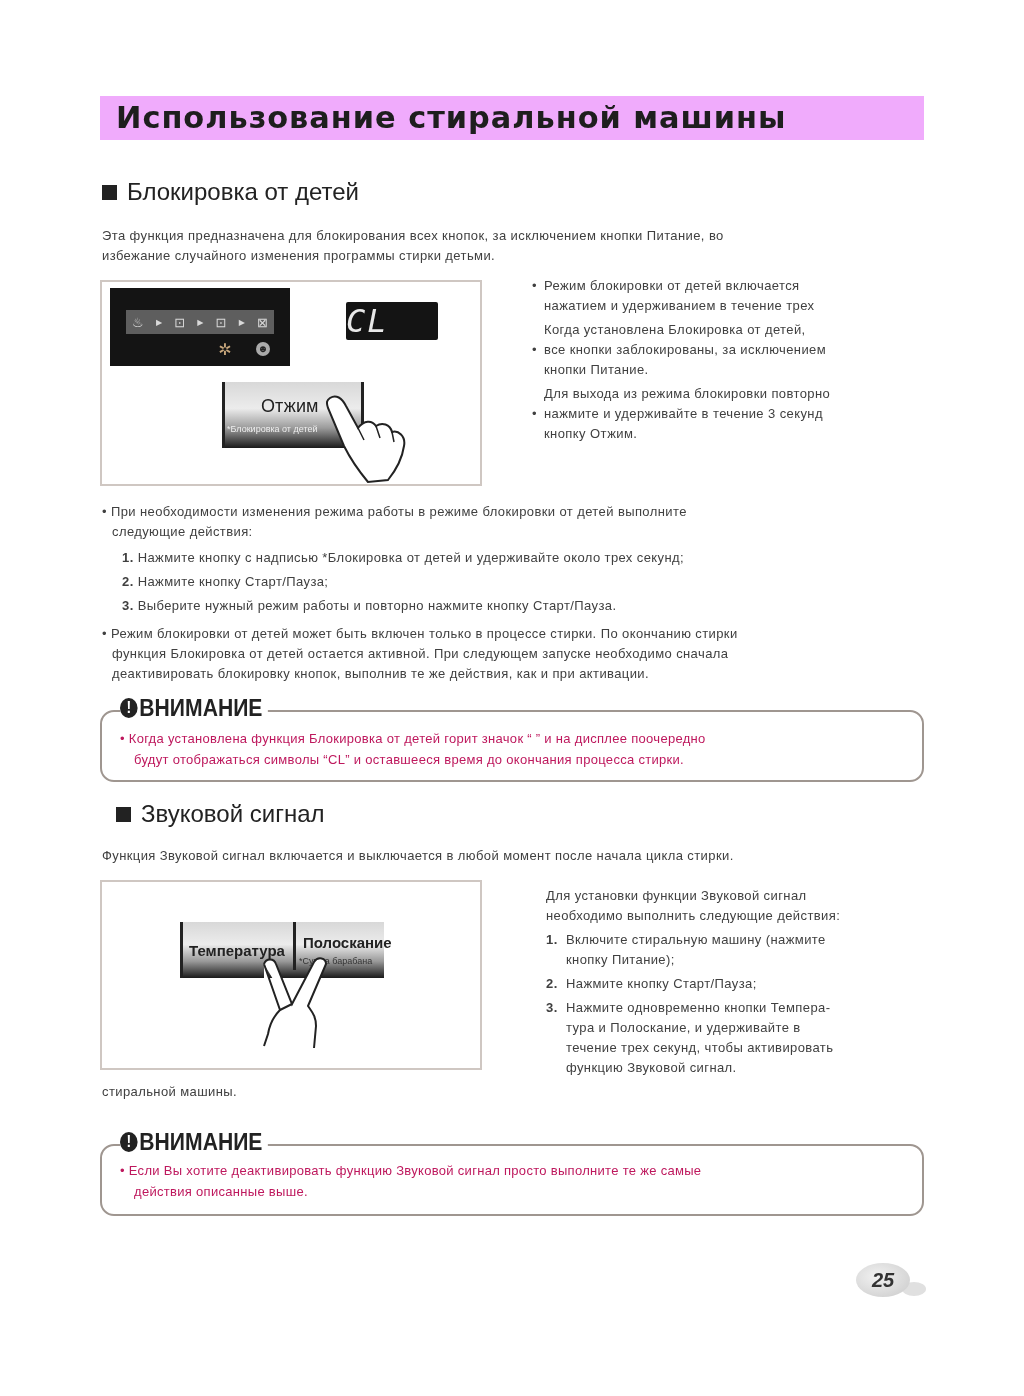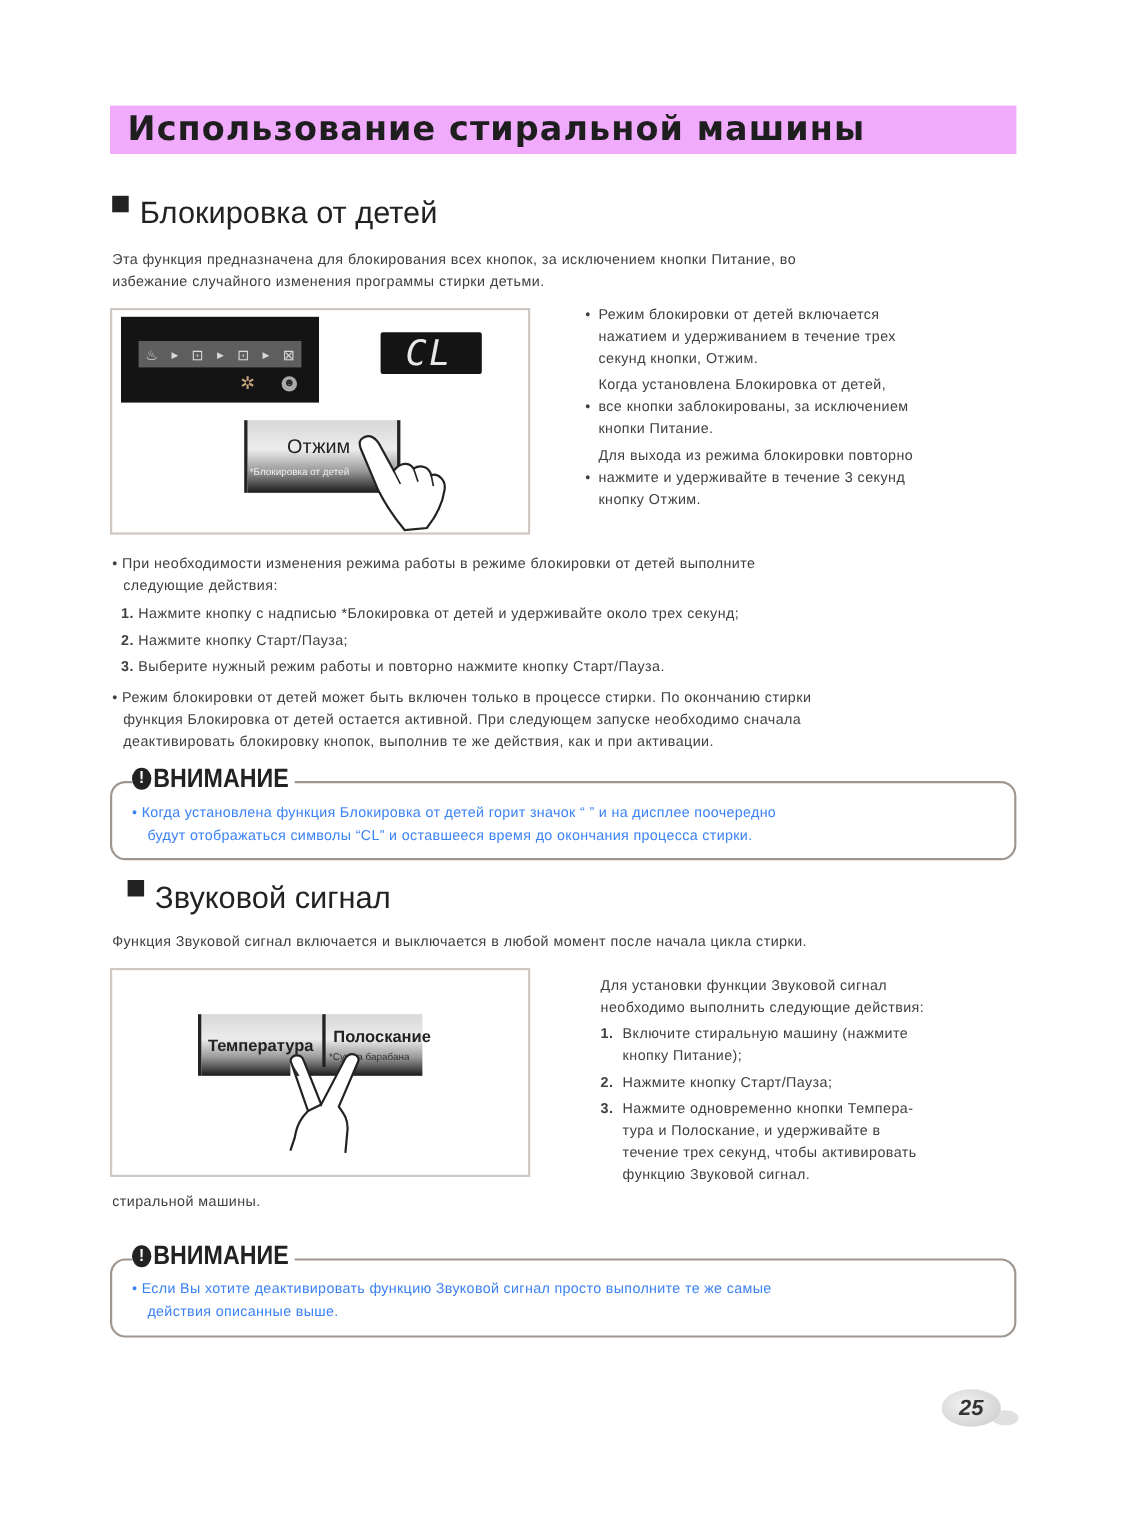--- a/index.html
+++ b/index.html
@@ -2,43 +2,43 @@
 <html><head>
 <meta charset="utf-8">
 <style>
   * { box-sizing: border-box; margin: 0; padding: 0; }
   html, body { width: 1024px; height: 1396px; background: #ffffff; }
   body { position: relative; font-family: "Liberation Sans", sans-serif; color: #3a3a3a; overflow: hidden; }
 
   .title-bar { position: absolute; left: 100px; top: 96px; width: 824px; height: 44px; background: #f0abfc; }
   .title-bar h1 { position: absolute; left: 16px; top: 3px; font-size: 31px; font-weight: bold; color: #1e1e1e; letter-spacing: 1px; font-family: "DejaVu Sans", sans-serif; transform: scaleX(0.98); transform-origin: left; }
 
-  .section-head { position: absolute; left: 102px; font-size: 28px; color: #222; display: flex; gap: 10px; }
+  .section-head { position: absolute; left: 102px; font-size: 24px; color: #222; display: flex; align-items: center; gap: 10px; }
   .section-head .sq { width: 15px; height: 15px; background: #222; display: inline-block; }
 
   .para { position: absolute; font-size: 13px; line-height: 20px; color: #404040; text-align: justify; letter-spacing: 0.4px; }
   .para .line { display: block; }
 
   .figure { position: absolute; border: 2px solid #cfc7c2; background: #fff; }
 
   
   .lcd-panel { position: absolute; left: 8px; top: 6px; width: 180px; height: 78px; background: #141414; }
   .lcd-strip { position: absolute; left: 16px; top: 22px; width: 148px; height: 24px; background: #5e5e5e; display: flex; align-items: center; justify-content: space-around; color: #d9d9d9; font-size: 13px; }
   .lock-icon { position: absolute; left: 104px; top: 50px; width: 22px; height: 24px; color: #c8a77c; font-size: 16px; text-align: center; line-height: 24px; }
   .tub-icon { position: absolute; left: 146px; top: 54px; width: 14px; height: 14px; border-radius: 50%; background: #aaa; color: #222; font-size: 10px; text-align: center; line-height: 14px; }
-  .cl-display { position: absolute; left: 244px; top: 20px; width: 92px; height: 38px; background: #141414; border-radius: 2px; color: #e8e8e8; font-family: "DejaVu Sans Mono", monospace; font-style: italic; font-size: 32px; line-height: 38px; text-align: center; padding-right: 4px; letter-spacing: 2px; }
+  .cl-display { position: absolute; left: 244px; top: 20px; width: 92px; height: 38px; background: #141414; border-radius: 2px; color: #e8e8e8; font-family: "DejaVu Sans Mono", monospace; font-style: italic; font-size: 32px; line-height: 38px; text-align: left; padding-right: 4px; letter-spacing: 2px; }
   .btn-graphic { position: absolute; background: linear-gradient(#d8d8d8 0%, #ececec 40%, #9a9a9a 70%, #1a1a1a 100%); border-left: 3px solid #222; border-right: 3px solid #222; }
   .btn-graphic .btn-main { position: absolute; font-size: 18px; color: #222; }
   .btn-graphic .btn-sub { position: absolute; font-size: 9px; color: #eee; white-space: nowrap; overflow: hidden; }
   .hand-svg { position: absolute; }
 
   .caution { position: absolute; left: 100px; width: 824px; border: 2px solid #9f9690; border-radius: 14px; }
   .caution-label { position: absolute; left: 18px; top: -18px; background: #fff; padding-right: 6px; font-size: 24px; font-weight: bold; color: #222; display: flex; align-items: center; font-family: "Liberation Sans", sans-serif; transform: scaleX(0.88); transform-origin: left; }
   .caution-label .exc { display: inline-block; width: 20px; height: 20px; border-radius: 50%; background: #222; color: #fff; font-size: 16px; text-align: center; line-height: 20px; margin-right: 2px; }
-  .caution-body { position: absolute; left: 18px; font-size: 13px; line-height: 21px; color: #3b82f6; letter-spacing: 0.3px; }
+  .caution-body { position: absolute; left: 18px; font-size: 13px; line-height: 21px; color: #be185d; letter-spacing: 0.3px; }
 
   .page-num { position: absolute; left: 856px; top: 1263px; width: 54px; height: 34px; border-radius: 50%; background: radial-gradient(ellipse at 40% 40%, #f2f2f2, #c9c9c9); font-size: 20px; font-weight: bold; font-style: italic; color: #333; text-align: center; line-height: 34px; }
   .page-num-tail { position: absolute; left: 902px; top: 1282px; width: 24px; height: 14px; border-radius: 50%; background: #e0e0e0; }
 </style>
 </head>
 <body>
 
 <div class="title-bar">
   <h1>Использование стиральной машины</h1>
 </div>
@@ -76,42 +76,41 @@
     <path d="M6 4 C12 0 18 4 22 12 L34 34 C40 26 48 26 52 32 C58 28 66 30 68 38 C74 36 82 42 80 52 C78 66 72 76 64 86 L44 88 C34 76 26 64 20 52 L4 14 C2 8 3 6 6 4 Z" fill="#fff" stroke="#222" stroke-width="2"></path>
     <path d="M34 34 L40 46 M52 32 L56 44 M68 38 L70 48" stroke="#222" stroke-width="1.5" fill="none"></path>
   </svg>
 </div>
 
 <div class="para" style="left:542px; top:276px; width:380px;">
   <div style="position:relative; margin-bottom:4px;">
     <span style="position:absolute; left:-10px;">•</span>
     <span class="line" style="padding-left:2px;">Режим блокировки от детей включается</span>
     <span class="line" style="padding-left:2px;">нажатием и удерживанием в течение трех</span>
-    <span class="line" style="padding-left:2px;">секунд кнопки, Отжим.</span>
   </div>
   <div style="position:relative; margin-bottom:4px;">
     <span style="position:absolute; left:-10px; top:20px;">•</span>
     <span class="line" style="padding-left:2px;">Когда установлена Блокировка от детей,</span>
     <span class="line" style="padding-left:2px;">все кнопки заблокированы, за исключением</span>
     <span class="line" style="padding-left:2px;">кнопки Питание.</span>
   </div>
   <div style="position:relative;">
     <span style="position:absolute; left:-10px; top:20px;">•</span>
     <span class="line" style="padding-left:2px;">Для выхода из режима блокировки повторно</span>
     <span class="line" style="padding-left:2px;">нажмите и удерживайте в течение 3 секунд</span>
     <span class="line" style="padding-left:2px;">кнопку Отжим.</span>
   </div>
 </div>
 
 <div class="para" style="left:102px; top:502px; width:820px;">
   <span class="line">• При необходимости изменения режима работы в режиме блокировки от детей выполните</span>
   <span class="line" style="padding-left:10px;">следующие действия:</span>
 </div>
 
-<div class="para" style="left:110px; top:546px; width:812px; line-height:24px;">
+<div class="para" style="left:122px; top:546px; width:812px; line-height:24px;">
   <div><b>1.</b> <span>Нажмите кнопку с надписью *Блокировка от детей и удерживайте около трех секунд;</span></div>
   <div><b>2.</b> <span>Нажмите кнопку Старт/Пауза;</span></div>
   <div><b>3.</b> <span>Выберите нужный режим работы и повторно нажмите кнопку Старт/Пауза.</span></div>
 </div>
 
 <div class="para" style="left:102px; top:624px; width:820px;">
   <span class="line">• Режим блокировки от детей может быть включен только в процессе стирки. По окончанию стирки</span>
   <span class="line" style="padding-left:10px;">функция Блокировка от детей остается активной. При следующем запуске необходимо сначала</span>
   <span class="line" style="padding-left:10px;">деактивировать блокировку кнопок, выполнив те же действия, как и при активации.</span>
 </div>

